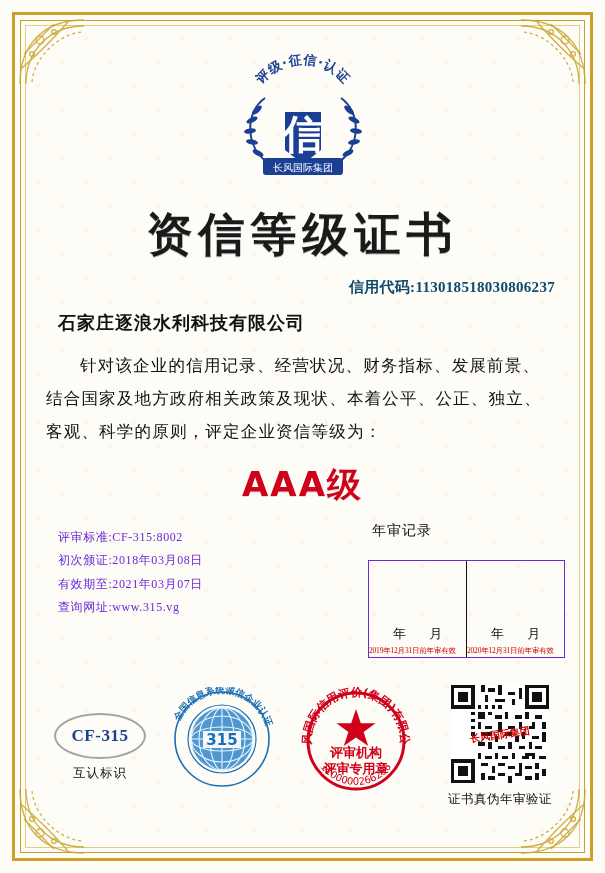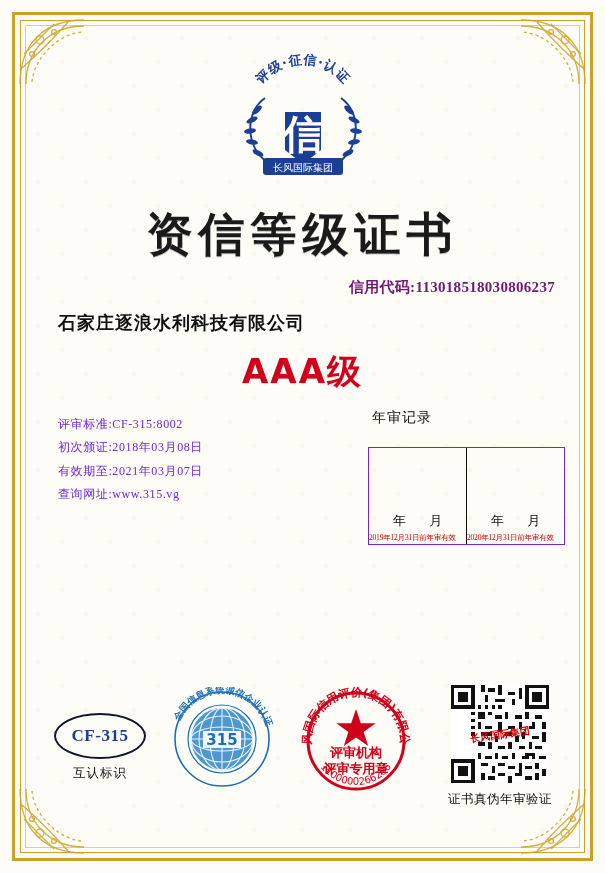--- a/index.html
+++ b/index.html
@@ -100,21 +100,21 @@
     font-weight: bold;
     color: #1a1a1a;
     margin-top: 16px;
     font-family: "DejaVu Sans", sans-serif;
     text-shadow: 0 1px 0 #bbb;
   }
 
   .credit-code {
     text-align: right;
     font-size: 15px;
-    color: #701a75;
+    color: #0c4a6e;
     margin-top: 12px;
     padding-right: 10px;
     font-family: "Liberation Serif", serif;
     font-weight: bold;
     letter-spacing: .3px;
   }
 
   .company {
     font-size: 18px;
     font-weight: bold;
@@ -215,21 +215,21 @@
   .cf-badge {
     position: absolute;
     left: 14px;
     top: 36px;
     width: 92px;
     text-align: center;
   }
   .cf-oval {
     width: 88px;
     height: 42px;
-    border: 2px solid #0f172a;
+    border: 2px solid #a3a3a3;
     border-radius: 50%;
     color: #1b3f94;
     font-size: 17px;
     font-weight: bold;
     display: flex;
     align-items: center;
     justify-content: center;
     letter-spacing: .5px;
     font-family: "Liberation Serif", serif;
   }
@@ -384,20 +384,25 @@
     </div>
 
     <div class="title">资信等级证书</div>
 
     <div class="credit-code">
       <span>信用代码:</span><span>113018518030806237</span>
     </div>
 
     <div class="company">石家庄逐浪水利科技有限公司</div>
 
+    <div class="body-text">
+      <span class="indent">针对该企业的信用记录、经营状况、财务指标、发展前景、</span>
+      <span>结合国家及地方政府相关政策及现状、本着公平、公正、独立、</span><br>
+      <span>客观、科学的原则，评定企业资信等级为：</span>
+    </div>
 
     <div class="grade">AAA级</div>
 
     <div class="mid-row">
       <div class="details">
         <div class="row">评审标准:CF-315:8002</div>
         <div class="row">初次颁证:2018年03月08日</div>
         <div class="row">有效期至:2021年03月07日</div>
         <div class="row">查询网址:www.315.vg</div>
       </div>

